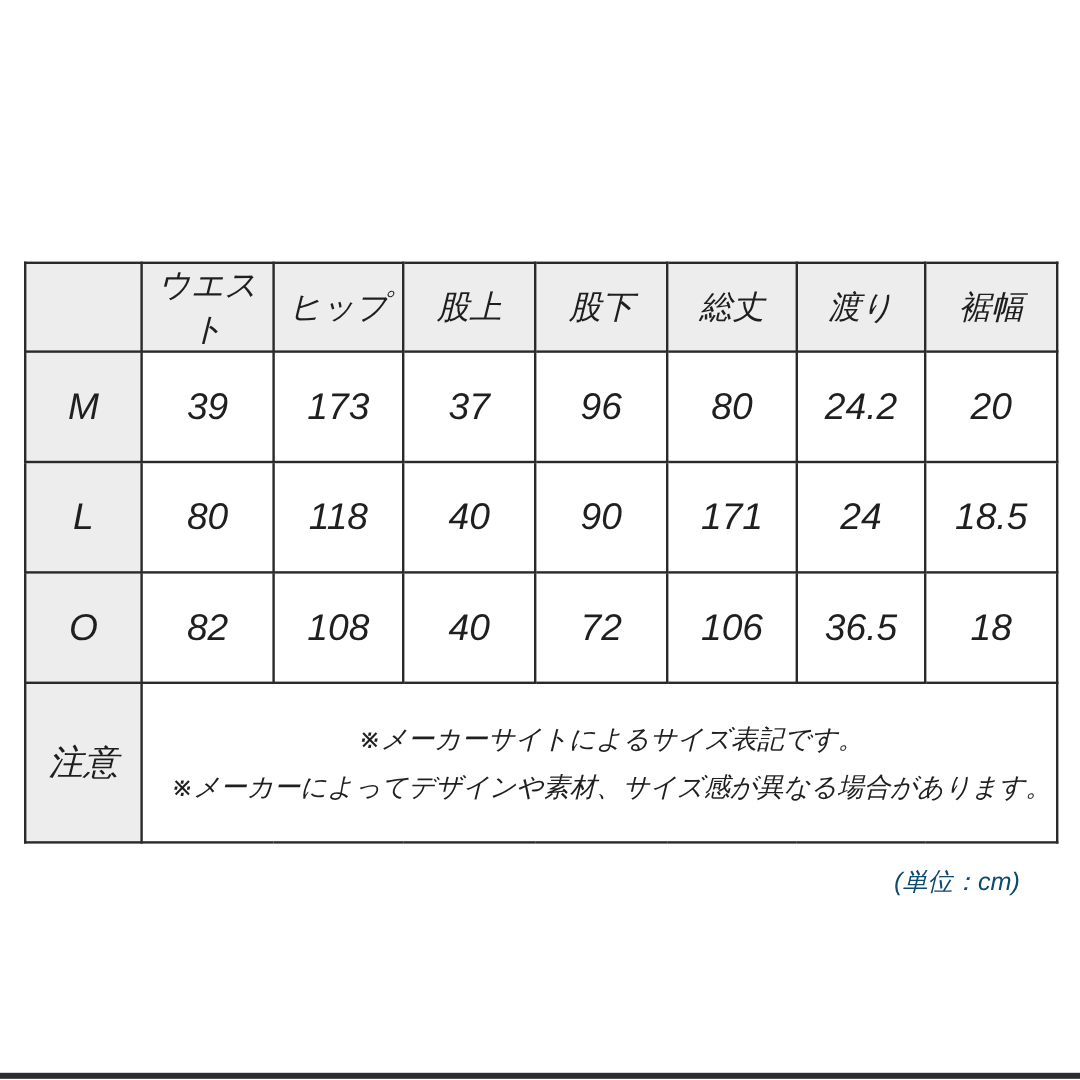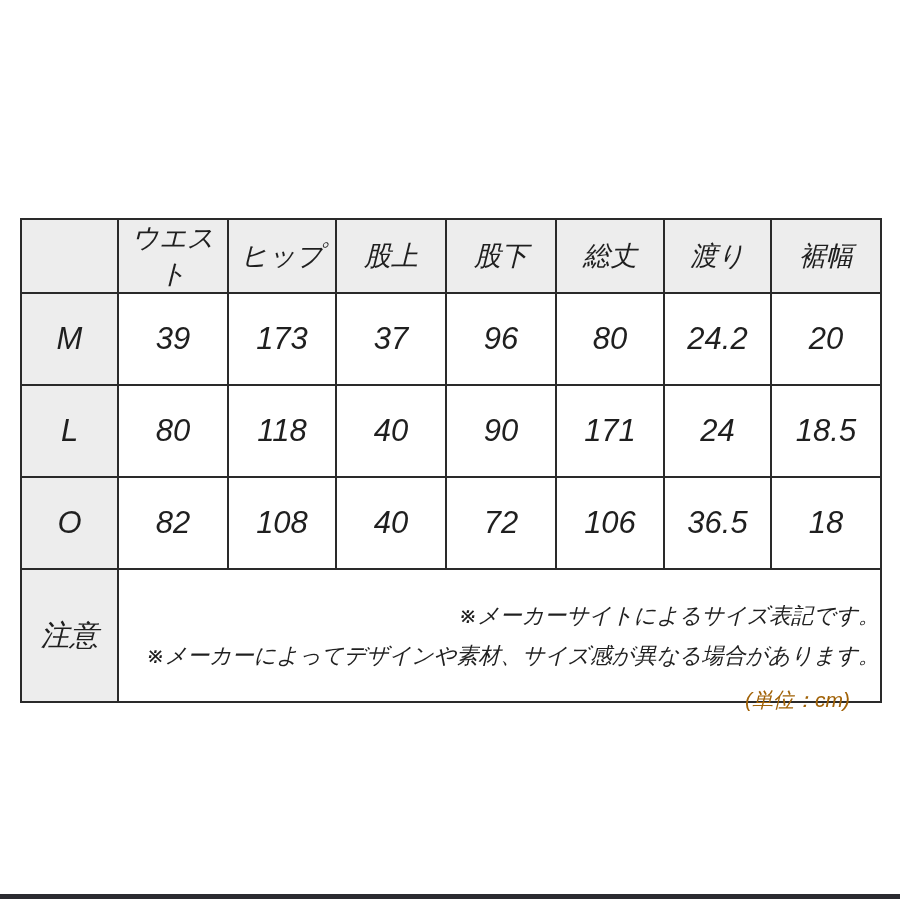--- a/index.html
+++ b/index.html
@@ -49,32 +49,32 @@
   tr.r-data th.rowlabel {
     background: #ededed;
   }
   tr.r-note th.rowlabel {
     background: #ededed;
     height: 131px;
     font-size: 29px;
     margin-top: 16px;
   }
   tr.r-note td.note-cell {
-    text-align: right;
+    text-align: center;
     vertical-align: middle;
     padding-left: 20px;
     font-size: 22px;
     line-height: 40px;
   }
   .unit-label {
     position: absolute;
-    top: 686px;
+    top: 721px;
     right: 50px;
     font-size: 21px;
-    color: #a16207;
+    color: #0c4a6e;
   }
   .bottom-bar {
     position: absolute;
     left: 0;
     bottom: 1px;
     width: 900px;
     height: 5px;
     background: #2b2b30;
   }
 </style>

